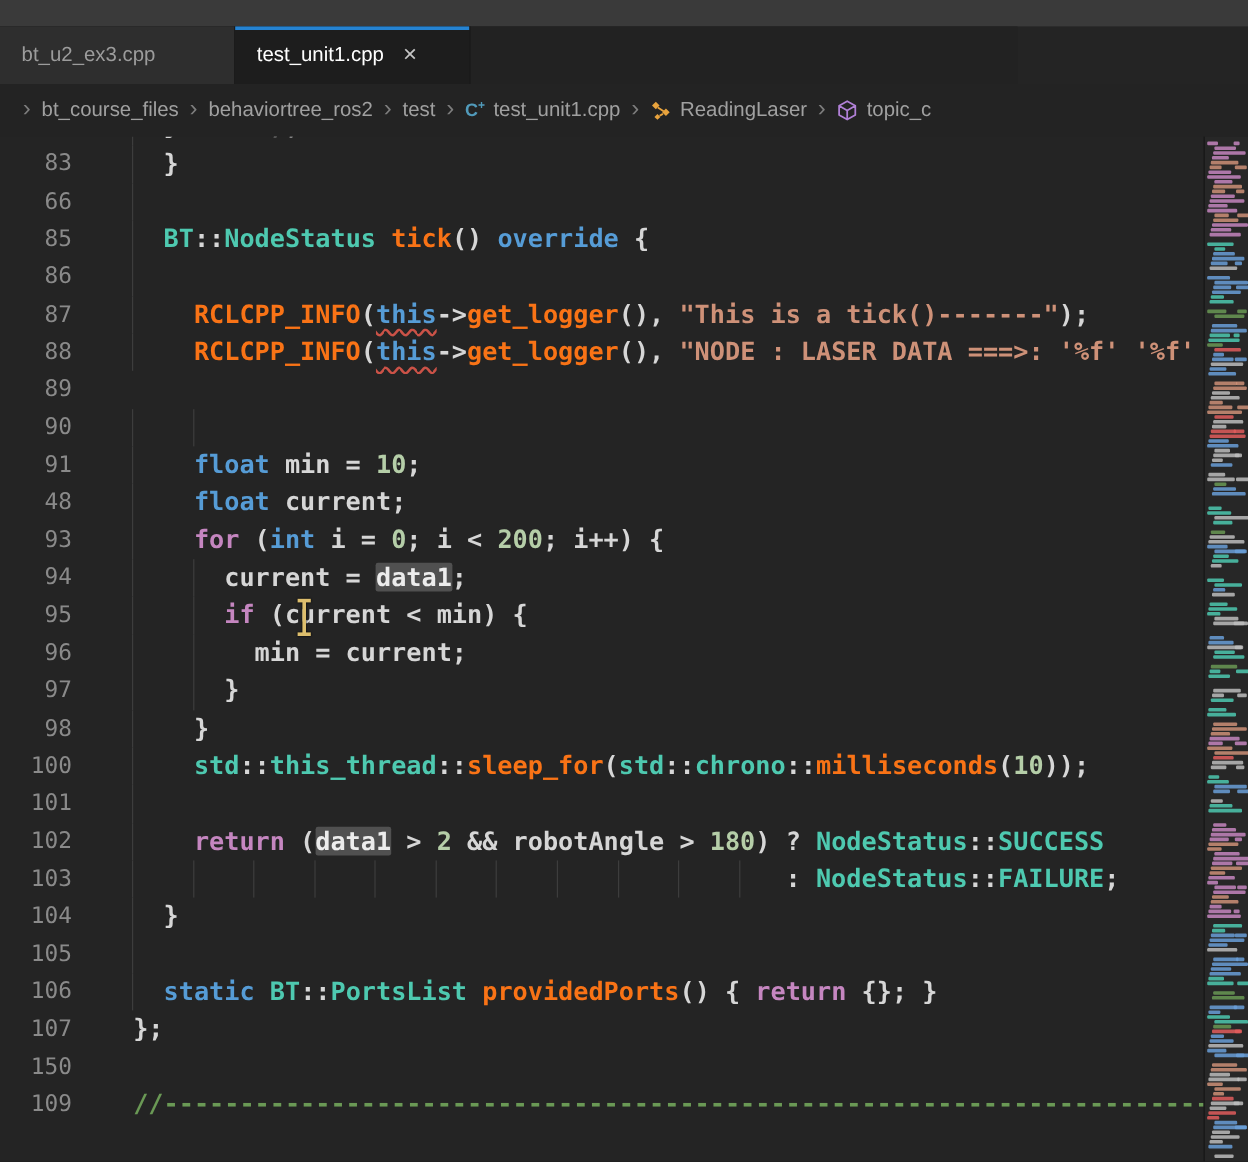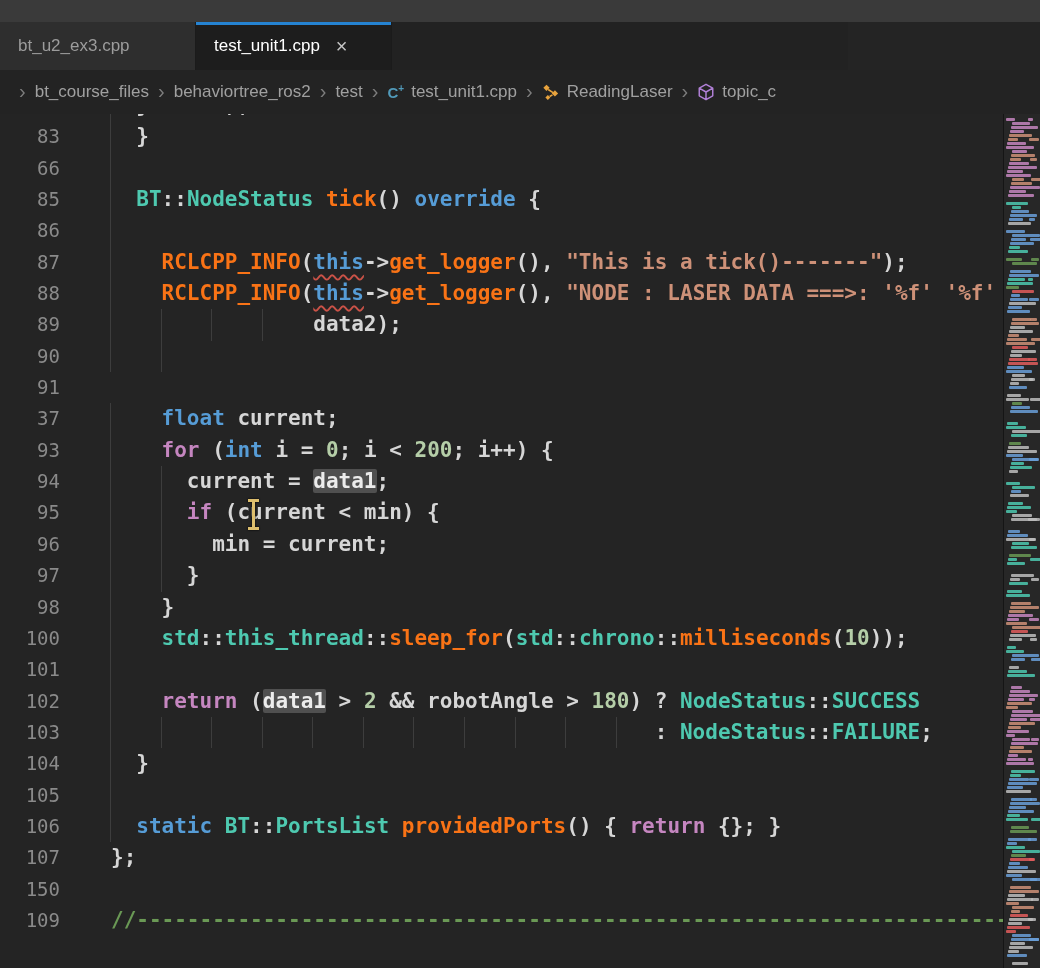--- a/index.html
+++ b/index.html
@@ -122,24 +122,24 @@
     </div>
   <div class="editor" id="editor">
     <div class="lines" id="lines">
         <div class="line"><span class="ln">82</span><span class="lc"><i class="guide" style="left: calc(0ch - 1px);"></i><span class="tok-p">  }      );</span></span></div>
         <div class="line"><span class="ln">83</span><span class="lc"><i class="guide" style="left: calc(0ch - 1px);"></i><span class="tok-p">  }</span></span></div>
         <div class="line"><span class="ln">66</span><span class="lc"><i class="guide" style="left: calc(0ch - 1px);"></i></span></div>
         <div class="line"><span class="ln">85</span><span class="lc"><i class="guide" style="left: calc(0ch - 1px);"></i><span class="tok-p">  </span><span class="tok-t">BT</span><span class="tok-p">::</span><span class="tok-t">NodeStatus</span><span class="tok-p"> </span><span class="tok-f">tick</span><span class="tok-p">() </span><span class="tok-k">override</span><span class="tok-p"> {</span></span></div>
         <div class="line"><span class="ln">86</span><span class="lc"><i class="guide" style="left: calc(0ch - 1px);"></i></span></div>
         <div class="line"><span class="ln">87</span><span class="lc"><i class="guide" style="left: calc(0ch - 1px);"></i><span class="tok-p">    </span><span class="tok-f">RCLCPP_INFO</span><span class="tok-p">(</span><span class="tok-q">this</span><span class="tok-p">-&gt;</span><span class="tok-f">get_logger</span><span class="tok-p">(), </span><span class="tok-s">"This is a tick()-------"</span><span class="tok-p">);</span></span></div>
         <div class="line"><span class="ln">88</span><span class="lc"><i class="guide" style="left: calc(0ch - 1px);"></i><span class="tok-p">    </span><span class="tok-f">RCLCPP_INFO</span><span class="tok-p">(</span><span class="tok-q">this</span><span class="tok-p">-&gt;</span><span class="tok-f">get_logger</span><span class="tok-p">(), </span><span class="tok-s">"NODE : LASER DATA ===&gt;: '%f' '%f'</span></span></div>
-        <div class="line"><span class="ln">89</span><span class="lc"><i class="guide" style="left: calc(0ch - 1px);"></i><i class="guide" style="left: calc(4ch - 1px);"></i><i class="guide" style="left: calc(8ch - 1px);"></i><i class="guide" style="left: calc(12ch - 1px);"></i><span class="tok-p">                data2);</span></span></div>
+        <div class="line"><span class="ln">89</span></div>
         <div class="line"><span class="ln">90</span><span class="lc"><i class="guide" style="left: calc(0ch - 1px);"></i><i class="guide" style="left: calc(4ch - 1px);"></i></span></div>
-        <div class="line"><span class="ln">91</span></div>
-        <div class="line"><span class="ln">37</span><span class="lc"><i class="guide" style="left: calc(0ch - 1px);"></i><span class="tok-p">    </span><span class="tok-k">float</span><span class="tok-p"> current;</span></span></div>
+        <div class="line"><span class="ln">91</span><span class="lc"><i class="guide" style="left: calc(0ch - 1px);"></i><span class="tok-p">    </span><span class="tok-k">float</span><span class="tok-p"> min = </span><span class="tok-n">10</span><span class="tok-p">;</span></span></div>
+        <div class="line"><span class="ln">48</span><span class="lc"><i class="guide" style="left: calc(0ch - 1px);"></i><span class="tok-p">    </span><span class="tok-k">float</span><span class="tok-p"> current;</span></span></div>
         <div class="line"><span class="ln">93</span><span class="lc"><i class="guide" style="left: calc(0ch - 1px);"></i><span class="tok-p">    </span><span class="tok-c">for</span><span class="tok-p"> (</span><span class="tok-k">int</span><span class="tok-p"> i = </span><span class="tok-n">0</span><span class="tok-p">; i &lt; </span><span class="tok-n">200</span><span class="tok-p">; i++) {</span></span></div>
         <div class="line"><span class="ln">94</span><span class="lc"><i class="guide" style="left: calc(0ch - 1px);"></i><i class="guide" style="left: calc(4ch - 1px);"></i><span class="tok-p">      current = </span><span class="tok-h">data1</span><span class="tok-p">;</span></span></div>
         <div class="line"><span class="ln">95</span><span class="lc"><i class="guide" style="left: calc(0ch - 1px);"></i><i class="guide" style="left: calc(4ch - 1px);"></i><span class="tok-p">      </span><span class="tok-c">if</span><span class="tok-p"> (current &lt; min) {</span></span></div>
         <div class="line"><span class="ln">96</span><span class="lc"><i class="guide" style="left: calc(0ch - 1px);"></i><i class="guide" style="left: calc(4ch - 1px);"></i><span class="tok-p">        min = current;</span></span></div>
         <div class="line"><span class="ln">97</span><span class="lc"><i class="guide" style="left: calc(0ch - 1px);"></i><i class="guide" style="left: calc(4ch - 1px);"></i><span class="tok-p">      }</span></span></div>
         <div class="line"><span class="ln">98</span><span class="lc"><i class="guide" style="left: calc(0ch - 1px);"></i><span class="tok-p">    }</span></span></div>
         <div class="line"><span class="ln">100</span><span class="lc"><i class="guide" style="left: calc(0ch - 1px);"></i><span class="tok-p">    </span><span class="tok-t">std</span><span class="tok-p">::</span><span class="tok-t">this_thread</span><span class="tok-p">::</span><span class="tok-f">sleep_for</span><span class="tok-p">(</span><span class="tok-t">std</span><span class="tok-p">::</span><span class="tok-t">chrono</span><span class="tok-p">::</span><span class="tok-f">milliseconds</span><span class="tok-p">(</span><span class="tok-n">10</span><span class="tok-p">));</span></span></div>
         <div class="line"><span class="ln">101</span><span class="lc"><i class="guide" style="left: calc(0ch - 1px);"></i></span></div>
         <div class="line"><span class="ln">102</span><span class="lc"><i class="guide" style="left: calc(0ch - 1px);"></i><span class="tok-p">    </span><span class="tok-c">return</span><span class="tok-p"> (</span><span class="tok-h">data1</span><span class="tok-p"> &gt; </span><span class="tok-n">2</span><span class="tok-p"> &amp;&amp; robotAngle &gt; </span><span class="tok-n">180</span><span class="tok-p">) ? </span><span class="tok-t">NodeStatus</span><span class="tok-p">::</span><span class="tok-t">SUCCESS</span></span></div>
         <div class="line"><span class="ln">103</span><span class="lc"><i class="guide" style="left: calc(0ch - 1px);"></i><i class="guide" style="left: calc(4ch - 1px);"></i><i class="guide" style="left: calc(8ch - 1px);"></i><i class="guide" style="left: calc(12ch - 1px);"></i><i class="guide" style="left: calc(16ch - 1px);"></i><i class="guide" style="left: calc(20ch - 1px);"></i><i class="guide" style="left: calc(24ch - 1px);"></i><i class="guide" style="left: calc(28ch - 1px);"></i><i class="guide" style="left: calc(32ch - 1px);"></i><i class="guide" style="left: calc(36ch - 1px);"></i><i class="guide" style="left: calc(40ch - 1px);"></i><span class="tok-p">                                           : </span><span class="tok-t">NodeStatus</span><span class="tok-p">::</span><span class="tok-t">FAILURE</span><span class="tok-p">;</span></span></div>

